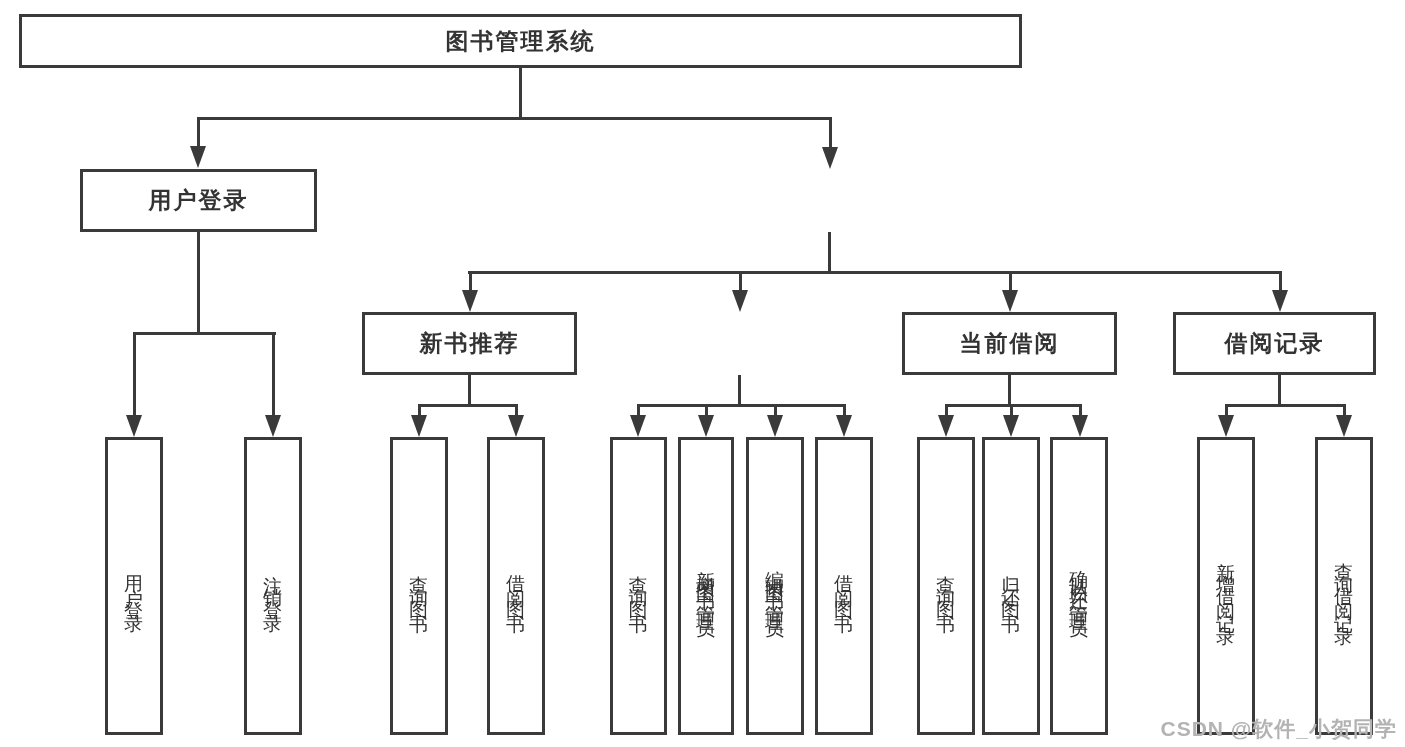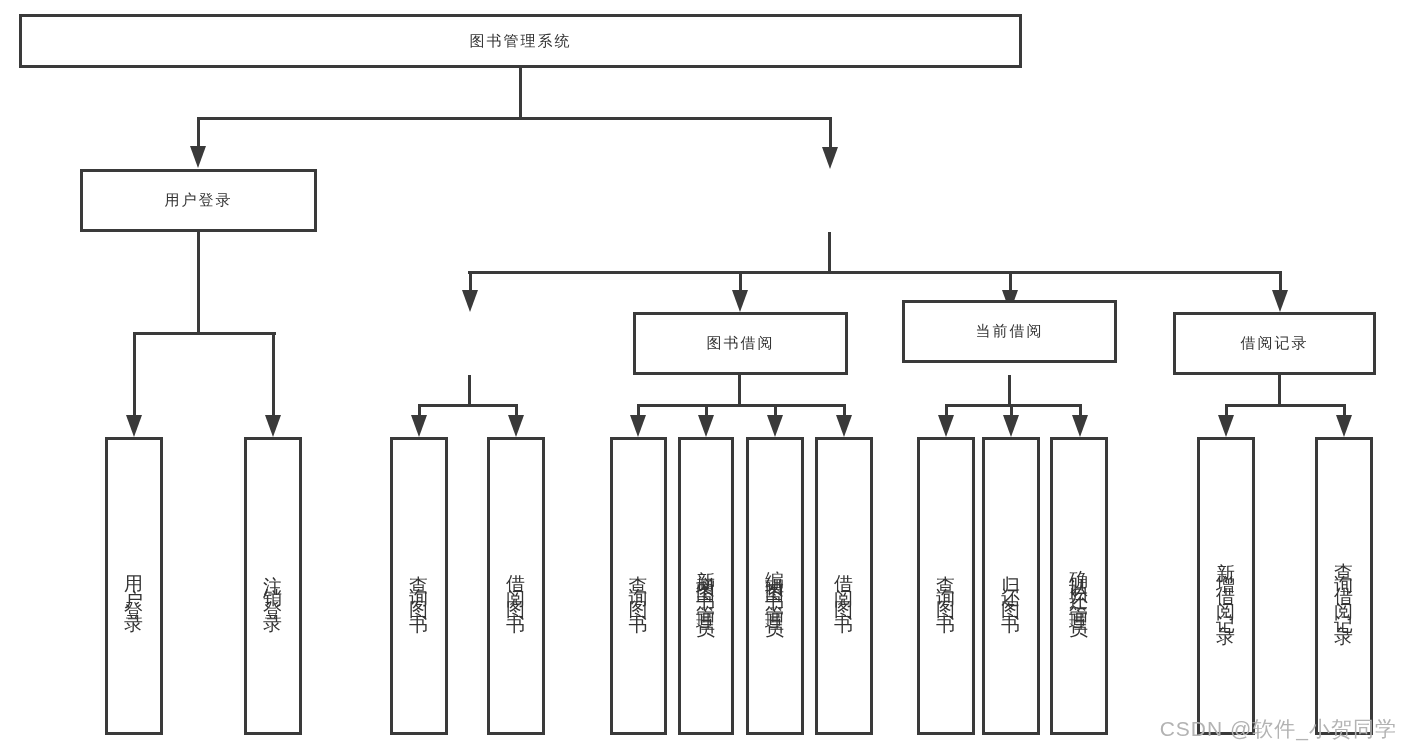--- a/index.html
+++ b/index.html
@@ -20,21 +20,21 @@
   .box {
     position: absolute;
     box-sizing: border-box;
     border: 3px solid var(--line);
     background: #fff;
     display: flex;
     align-items: center;
     justify-content: center;
     color: var(--text);
   }
-  .hbox { font-size: 15px; letter-spacing: 2px; }
+  .hbox { font-size: 23px; letter-spacing: 2px; font-weight: bold; }
   .vbox { top: 437px; height: 298px; }
   .vtext {
     writing-mode: vertical-rl;
     text-orientation: mixed;
     font-size: 19px;
     color: var(--text);
     line-height: 1;
   }
   .ls-normal { letter-spacing: 13px; }
   .ls-tight  { letter-spacing: 7px; }
@@ -48,20 +48,21 @@
   }
   .watermark {
     position: absolute;
     right: 8px;
     bottom: 4px;
     font-size: 21px;
     color: var(--watermark);
     letter-spacing: 1px;
     z-index: 10;
     white-space: nowrap;
+    font-weight: bold;
   }
 </style>
 </head>
 <body>
 
 <div class="canvas">
 
   <div class="box hbox" style="left:19px; top:14px; width:1003px; height:54px;">图书管理系统</div>
 
   <div class="line" style="left:519px; top:68px; width:3px; height:50px;"></div>
@@ -84,22 +85,22 @@
   <div class="line" style="left:468px; top:271px; width:814px; height:3px;"></div>
   <div class="line" style="left:469px; top:271px; width:3px; height:23px;"></div>
   <div class="head" style="left:462px; top:290px;"></div>
   <div class="line" style="left:739px; top:271px; width:3px; height:23px;"></div>
   <div class="head" style="left:732px; top:290px;"></div>
   <div class="line" style="left:1009px; top:271px; width:3px; height:23px;"></div>
   <div class="head" style="left:1002px; top:290px;"></div>
   <div class="line" style="left:1279px; top:271px; width:3px; height:23px;"></div>
   <div class="head" style="left:1272px; top:290px;"></div>
 
-  <div class="box hbox" style="left:633px; top:312px; width:215px; height:63px;">图书借阅</div>
-  <div class="box hbox" style="left:902px; top:300px; width:215px; height:63px;">当前借阅</div>
+  <div class="box hbox" style="left:362px; top:312px; width:215px; height:63px;">新书推荐</div>
+  <div class="box hbox" style="left:902px; top:312px; width:215px; height:63px;">当前借阅</div>
   <div class="box hbox" style="left:1173px; top:312px; width:203px; height:63px;">借阅记录</div>
 
   <div class="line" style="left:468px; top:375px; width:3px; height:31px;"></div>
   <div class="line" style="left:418px; top:404px; width:100px; height:3px;"></div>
   <div class="line" style="left:418px; top:404px; width:3px; height:15px;"></div>
   <div class="head" style="left:411px; top:415px;"></div>
   <div class="line" style="left:515px; top:404px; width:3px; height:15px;"></div>
   <div class="head" style="left:508px; top:415px;"></div>
 
   <div class="line" style="left:738px; top:375px; width:3px; height:31px;"></div>

